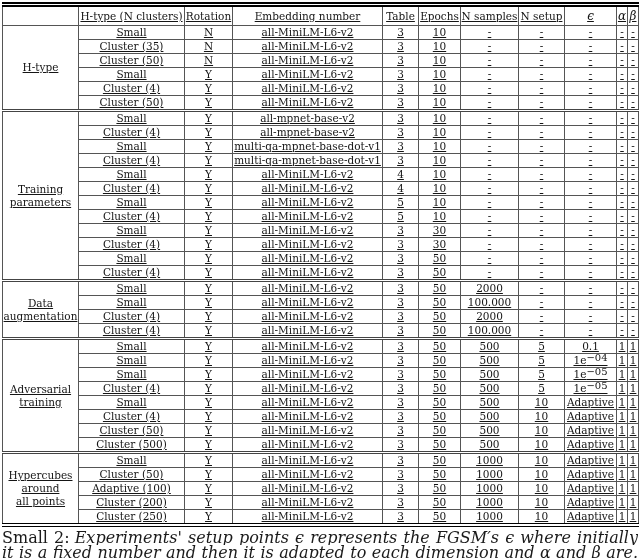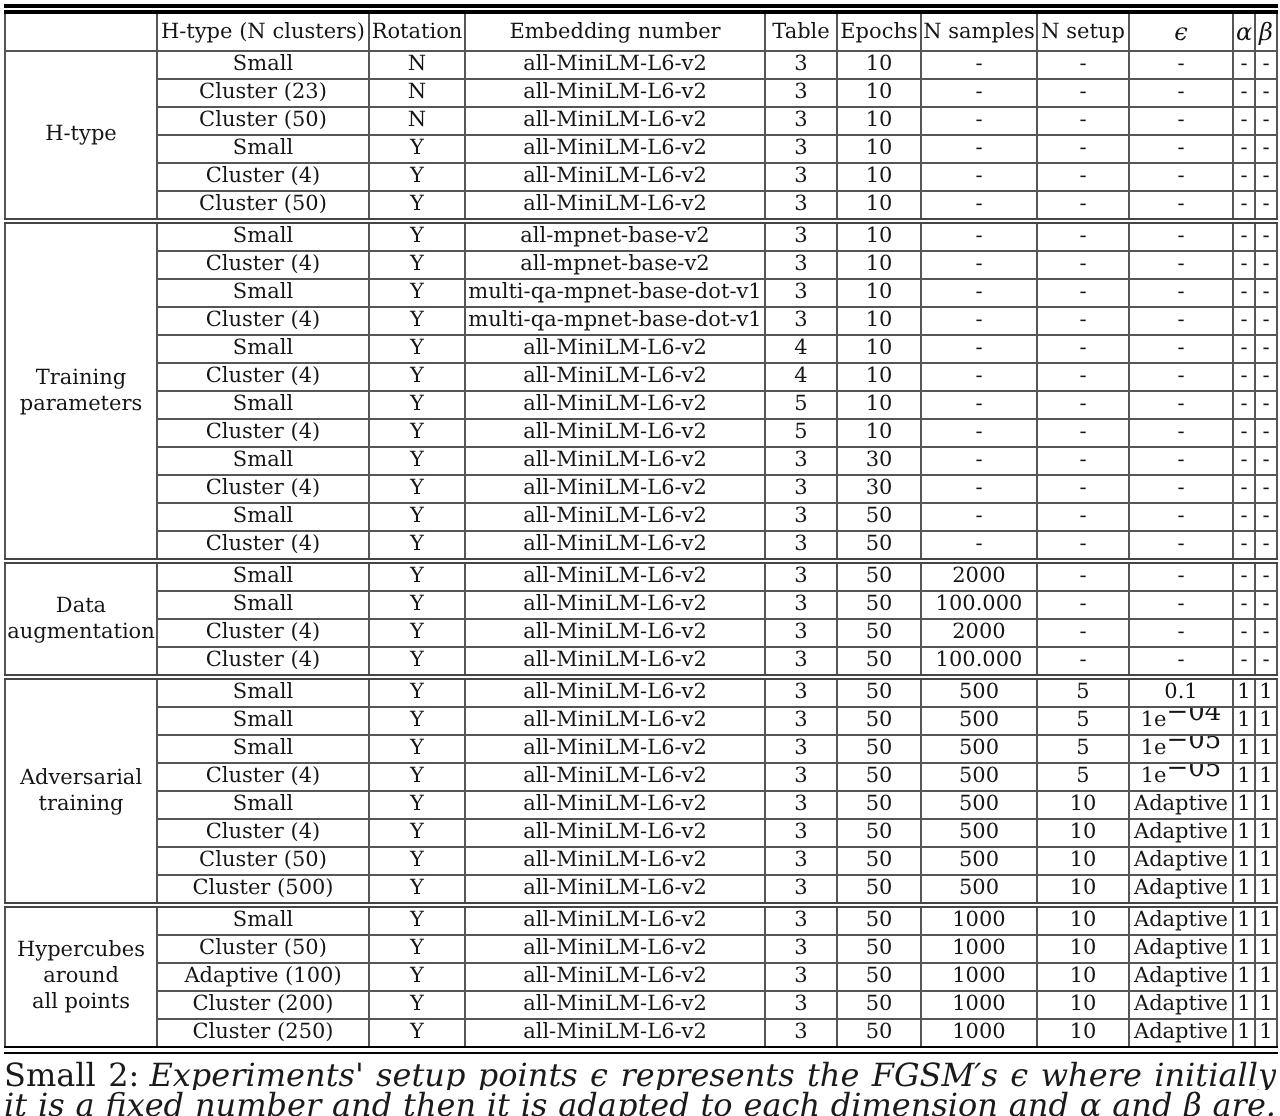--- a/index.html
+++ b/index.html
@@ -19,20 +19,21 @@
   }
   table.exp-table {
     border-collapse: collapse;
     table-layout: fixed;
     width: 636px;
     margin: 2px 0 0 2px;
     border-top: 5px double #000;
     border-bottom: 4px double #000;
     border-left: 1px solid #555;
     border-right: 1px solid #555;
+    text-decoration: underline;
   }
   table.exp-table th,
   table.exp-table td {
     border: 1px solid #555;
     text-align: center;
     vertical-align: middle;
     padding: 0;
     font-weight: normal;
     font-size: 10.5px;
     line-height: 13px;
@@ -51,21 +52,21 @@
   }
   table.exp-table tr.group-start > td {
     border-top: 3px double #444;
   }
   td.group-cell {
     white-space: normal;
     line-height: 13px;
     font-size: 10.5px;
   }
   table.exp-table sup {
-    font-size: 13px;
+    font-size: 10px;
     line-height: 0;
     vertical-align: 3px;
   }
   .caption {
     margin: 3px 2px 0 2px;
     width: 636px;
     font-size: 16px;
     line-height: 15px;
     color: #1a1a1a;
   }
@@ -125,21 +126,21 @@
           <td>all-MiniLM-L6-v2</td>
           <td>3</td>
           <td>10</td>
           <td>-</td>
           <td>-</td>
           <td>-</td>
           <td>-</td>
           <td>-</td>
         </tr>
         <tr>
-          <td>Cluster (23)</td>
+          <td>Cluster (35)</td>
           <td>N</td>
           <td>all-MiniLM-L6-v2</td>
           <td>3</td>
           <td>10</td>
           <td>-</td>
           <td>-</td>
           <td>-</td>
           <td>-</td>
           <td>-</td>
         </tr>

